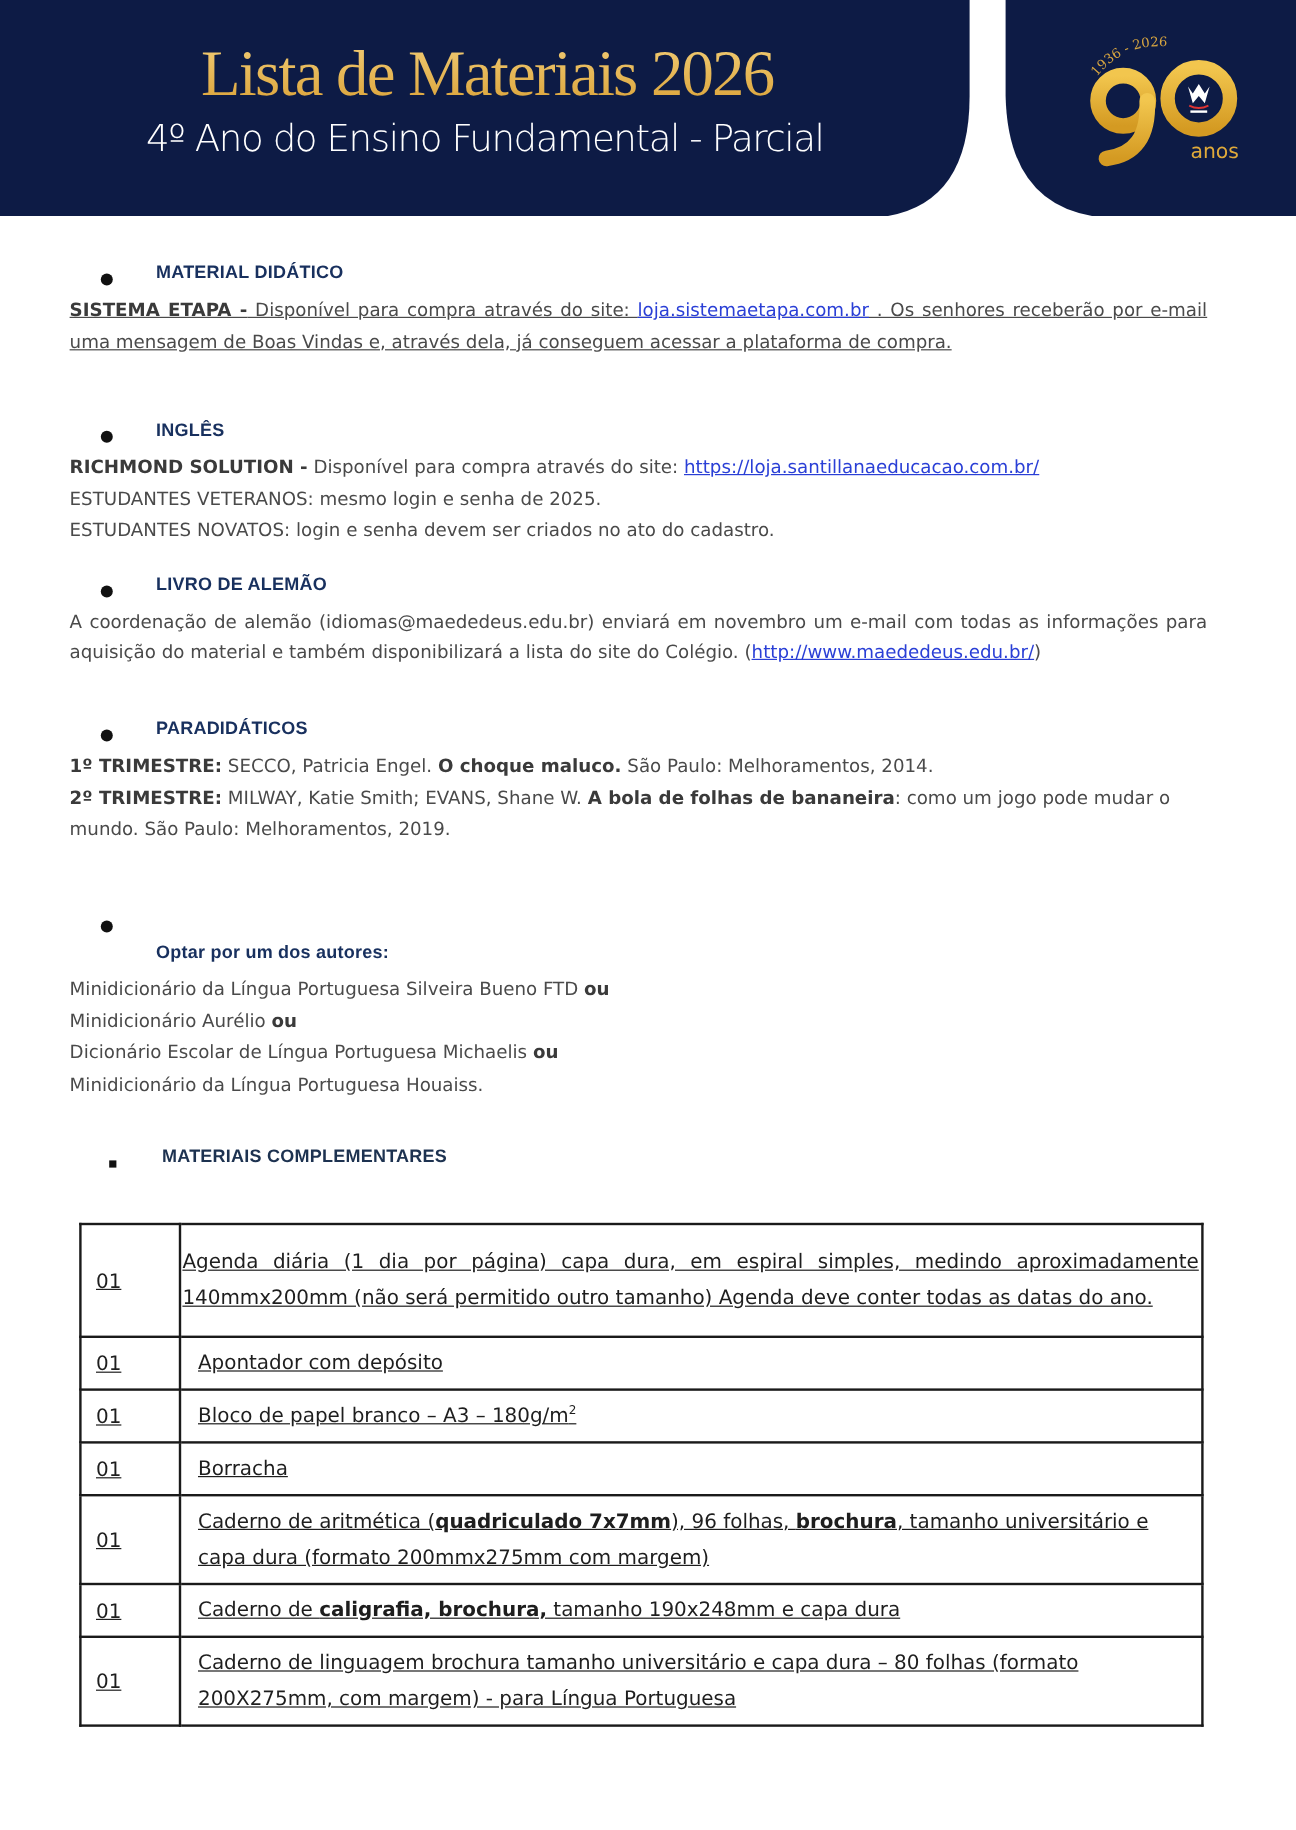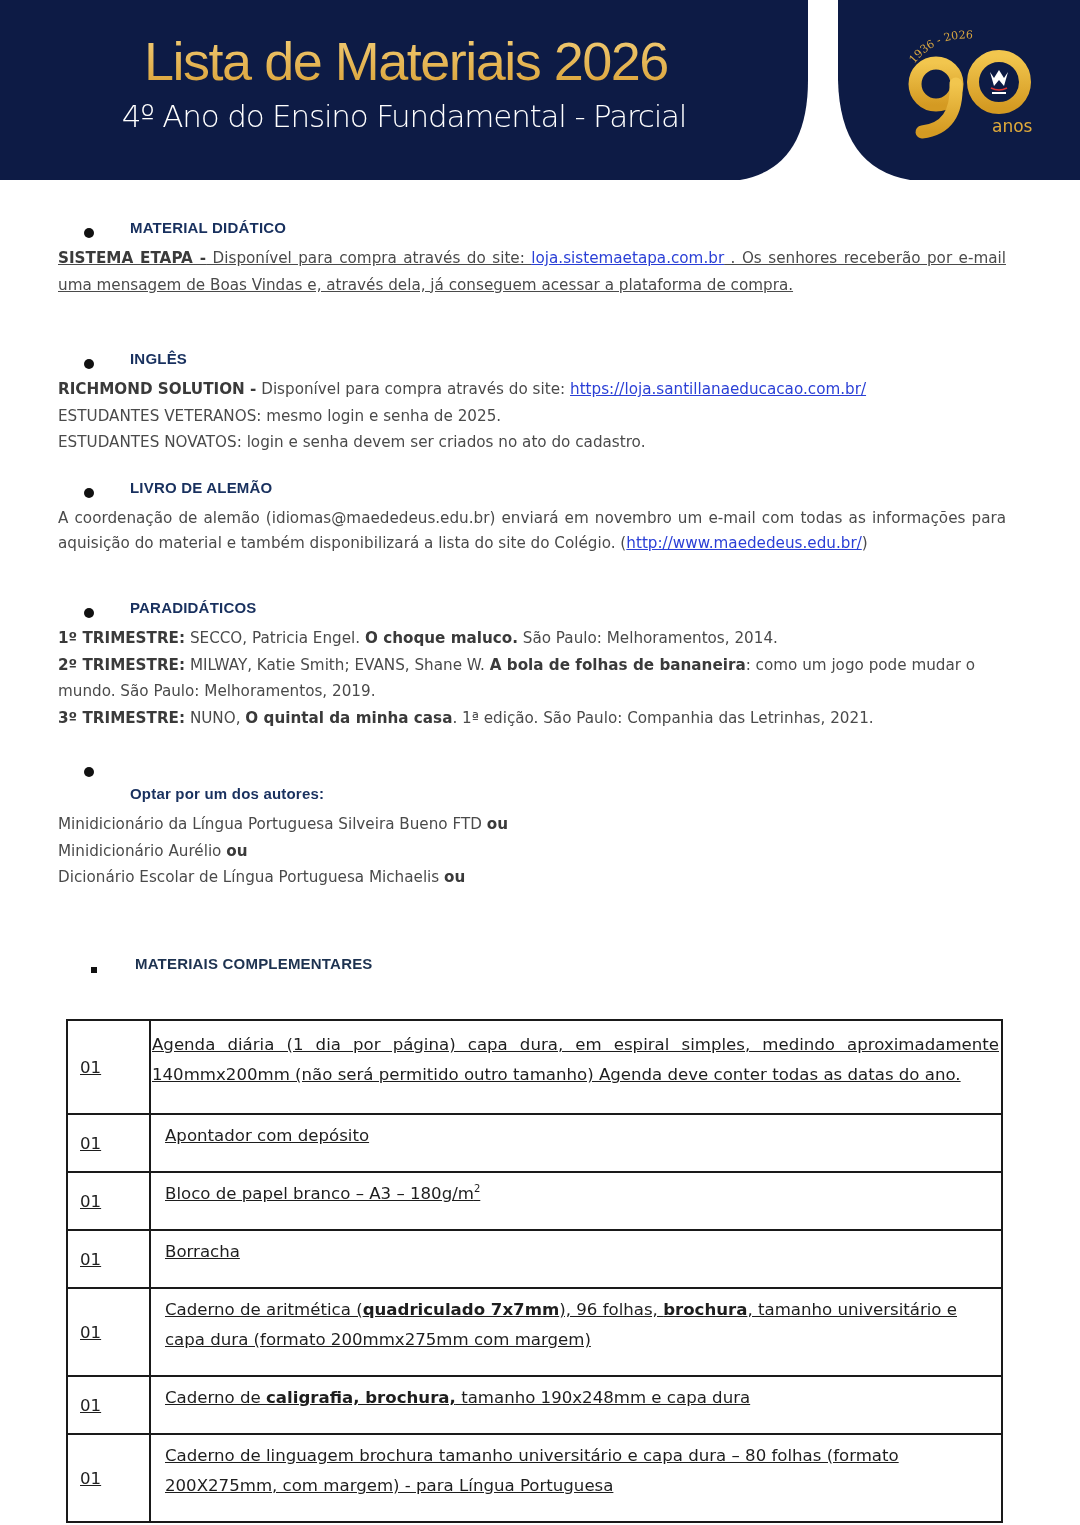--- a/index.html
+++ b/index.html
@@ -3,21 +3,21 @@
 <meta charset="utf-8">
 <style>
   html, body { margin: 0; padding: 0; background: #ffffff; }
   body { width: 1080px; height: 1525px; position: relative; overflow: hidden;
          font-family: "Liberation Sans", "DejaVu Sans", sans-serif; color: #3a3a3a; }
 
   
   .header { position: absolute; left: 0; top: 0; width: 1080px; height: 180px; }
   .header svg.bg { position: absolute; left: 0; top: 0; }
   .title { position: absolute; left: 0; width: 812px; top: 30px; text-align: center;
-           font-family: Liberation Sans, sans-serif; font-size: 54px; letter-spacing: -1.5px;
+           font-family: Liberation Serif, serif; font-size: 54px; letter-spacing: -1.5px;
            color: #e6b350; background: linear-gradient(180deg, #f3cf7a 0%, #d9a035 100%);
            -webkit-background-clip: text; background-clip: text; -webkit-text-fill-color: transparent; }
   .subtitle { position: absolute; left: 0; width: 808px; top: 98px; text-align: center;
               font-family: "DejaVu Sans", sans-serif; font-weight: 300; font-size: 31px; letter-spacing: -1.2px;
               color: #ffffff; }
   .logo { position: absolute; left: 900px; top: 28px; width: 140px; height: 112px; }
 
   
   .section { position: absolute; left: 58px; width: 948px; }
   .sec-head { position: relative; height: 28px; }
@@ -29,21 +29,21 @@
   .sec-body.justify { text-align: justify; text-align-last: left; }
   .sec-body .b { font-weight: bold; color: #3a3a3a; }
   .link { color: #2a3fd6; text-decoration: underline; }
   .line { white-space: nowrap; }
 
   
   table.mat { position: absolute; left: 66px; top: 1019px; width: 937px; border-collapse: collapse;
               font-family: "DejaVu Sans", sans-serif; font-size: 16.6px; color: #1e1e1e; text-decoration: underline; }
   table.mat td { border: 2px solid #1a1a1a; vertical-align: middle; }
   table.mat td.qty { width: 68px; padding-left: 12px; }
-  table.mat td.desc { padding: 6px 2px 20px 14px; line-height: 30px; }
+  table.mat td.desc { padding: 6px 2px 6px 14px; line-height: 30px; }
   table.mat td.desc.tight { padding-left: 1px; text-align: justify; text-align-last: left; }
   table.mat .b { font-weight: bold; }
   sup { font-size: 10px; line-height: 0; }
 </style>
 </head>
 <body>
 
 <div class="header">
   <svg class="bg" width="1080" height="180" viewBox="0 0 1080 180">
     <path d="M0 0 H808 V80 Q808 168 740 180 H0 Z" fill="#0d1b45"></path>
@@ -112,35 +112,35 @@
 </div>
 
 <div class="section" style="top:599px;">
   <div class="sec-head">
     <span class="bullet"></span>
     <span class="sec-title">PARADIDÁTICOS</span>
   </div>
   <div class="sec-body" style="margin-top:-2px;">
     <div><span class="b">1º TRIMESTRE:</span><span> SECCO, Patricia Engel. </span><span class="b">O choque maluco.</span><span> São Paulo: Melhoramentos, 2014.</span></div>
     <div style="width:948px;"><span class="b">2º TRIMESTRE:</span><span> MILWAY, Katie Smith; EVANS, Shane W. </span><span class="b">A bola de folhas de bananeira</span><span>: como um jogo pode mudar o mundo. São Paulo: Melhoramentos, 2019.</span></div>
-    <div><span class="b">3º TRIMESTRE:</span><span> NUNO, </span><span class="b">O quintal da minha casa</span><span>. 1ª edição. São Paulo:  Companhia das Letrinhas, 2021.</span></div>
   </div>
 </div>
 
 <div class="section" style="top:758px;">
   <div class="sec-head">
     <span class="bullet"></span>
   </div>
   <div class="sec-head" style="height:26px;">
     <span class="sec-title" style="top:-1px;">Optar por um dos autores:</span>
   </div>
   <div class="sec-body" style="margin-top:-1px;">
     <div><span>Minidicionário da Língua Portuguesa Silveira Bueno FTD </span><span class="b">ou</span></div>
     <div><span>Minidicionário Aurélio </span><span class="b">ou</span></div>
     <div><span>Dicionário Escolar de Língua Portuguesa Michaelis </span><span class="b">ou</span></div>
+    <div><span>Minidicionário da Língua Portuguesa Houaiss.</span><span class="b"></span></div>
   </div>
 </div>
 
 <div class="section" style="top:955px;">
   <div class="sec-head">
     <span class="bullet square"></span>
     <span class="sec-title" style="left:77px; color:#1d3250;">MATERIAIS COMPLEMENTARES</span>
   </div>
 </div>
 

